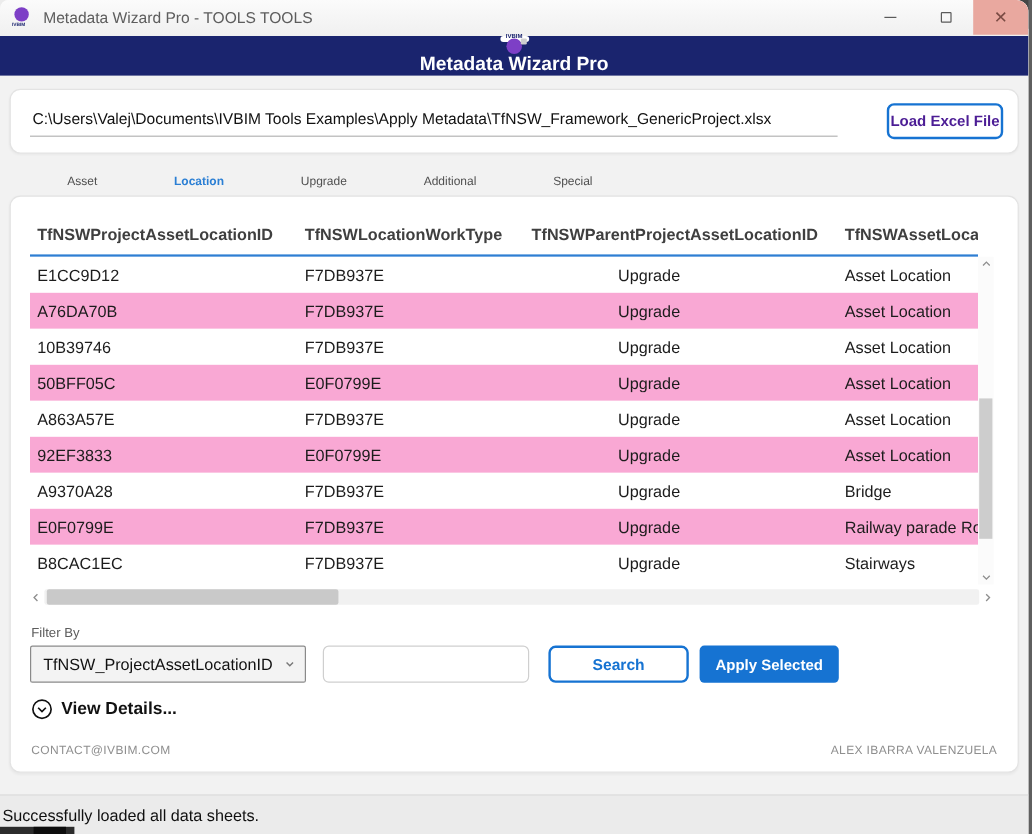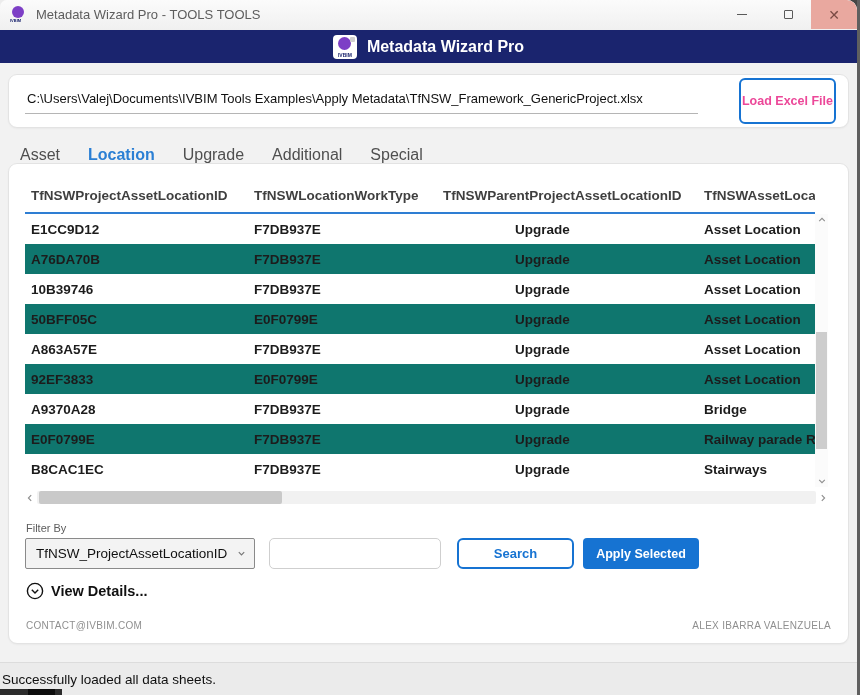--- a/index.html
+++ b/index.html
@@ -18,52 +18,52 @@
   .app-icon .orb { position:absolute; left:2px; top:0; width:12px; height:12px; border-radius:50%; background:#7d3fc6; }
   .app-icon .tag { position:absolute; left:0; bottom:0; font-size:4px; font-weight:bold; color:#1a246e; letter-spacing:0; }
   .win-title { position:absolute; left:36px; top:0; line-height:30px; font-size:13px; color:#5d5d5d; }
   .win-controls { position:absolute; right:0; top:0; height:29px; display:flex; }
   .win-btn { width:46px; height:29px; display:flex; align-items:center; justify-content:center; color:#5a5a5a; font-size:13px; }
   .btn-min span { display:block; width:10px; height:1px; background:#5a5a5a; }
   .btn-max span { display:block; width:9px; height:9px; border:1px solid #5a5a5a; border-radius:1px; }
   .btn-close { background:#e9a89f; color:#7a4b44; border-top-right-radius:9px; font-size:14px; }
 
   
-  .appheader { height:33px; background:#1a246e; display:flex; align-items:center; justify-content:center; gap:10px; }
+  .appheader { height:33px; background:#1a246e; display:flex; align-items:center; justify-content:center; gap:10px;flex-direction:column; }
   .logo { width:24px; height:24px; background:#fff; border-radius:4px; position:relative; }
   .logo .orb { position:absolute; left:5px; top:2px; width:13px; height:13px; border-radius:50%; background:#7d3fc6; }
   .logo .cube { position:absolute; right:2px; top:2px; width:5px; height:5px; background:#cfcfcf; border-radius:1px; }
   .logo .tag { position:absolute; left:0; right:0; bottom:1px; text-align:center; font-size:5px; font-weight:bold; color:#1a246e; }
   .appheader .htitle { color:#fff; font-size:16px; font-weight:bold; }
 
   
   .filecard { position:absolute; left:8px; top:74px; width:841px; height:54px; background:#fff;
               border:1px solid #e3e3e3; border-radius:9px; box-shadow:0 1px 2px rgba(0,0,0,.04);
               display:flex; align-items:center; padding:0 12px 0 16px; }
   .filepath { flex:1; font-size:13px; color:#111; border-bottom:1px solid #b5b5b5; padding:2px 2px 7px 2px; margin-right:16px;
               white-space:nowrap; overflow:hidden; background:transparent; outline:none; }
-  .btn-load { width:97px; height:46px; background:#fff; border:2px solid #1673d2; border-radius:6px;
-              color:#ec4899; font-size:12.5px; font-weight:bold; display:flex; align-items:center; justify-content:center;margin-left:25px; }
+  .btn-load { width:97px; height:30px; background:#fff; border:2px solid #1673d2; border-radius:6px;
+              color:#4c1d95; font-size:12.5px; font-weight:bold; display:flex; align-items:center; justify-content:center;margin-left:25px; }
 
   
   .tabs { position:absolute; left:18px; top:146px; display:flex; }
-  .tab { font-size:16px; color:#4f4f4f; margin-right:24px; padding:0 2px 8px 2px; border-bottom:3px solid transparent; cursor:default; }
+  .tab { font-size:10px; color:#4f4f4f; margin-right:24px; padding:0 2px 8px 2px; border-bottom:3px solid transparent; cursor:default;margin-left:36px; }
   .tab.active { color:#2b7fd4; font-weight:bold; border-bottom-color:#2b7fd4; }
 
   
   .maincard { position:absolute; left:8px; top:163px; width:841px; height:481px; background:#fff;
               border:1px solid #e3e3e3; border-radius:9px; box-shadow:0 1px 2px rgba(0,0,0,.04); }
 
   .thead { position:absolute; left:16px; top:14px; width:790px; height:34px; display:flex; align-items:center; }
   .th { font-size:13.5px; font-weight:bold; color:#3f3f3f; padding-left:6px; white-space:nowrap; overflow:hidden; }
   .head-rule { position:absolute; left:16px; top:48px; width:790px; height:2px; background:#2e7ed3; }
 
   .tbody { position:absolute; left:16px; top:50px; width:790px; }
-  .trow { display:flex; height:30px; align-items:center; background:#fff;font-weight:bold; }
-  .trow.alt { background:#0f766e; }
+  .trow { display:flex; height:30px; align-items:center; background:#fff; }
+  .trow.alt { background:#f9a8d4; }
   .td { font-size:13.5px; color:#1c1c1c; padding-left:6px; white-space:nowrap; overflow:hidden; }
 
   
   .vscroll { position:absolute; right:20px; top:50px; width:13px; height:273px; background:#fbfbfb; }
   .vscroll .thumb { position:absolute; left:1px; top:118px; width:11px; height:117px; background:#cdcdcd; }
   .chev { width:8px; height:8px; display:block; }
   .chev polyline { fill:none; stroke:#8e8e8e; stroke-width:1.4; }
   .v-up { position:absolute; top:2px; left:2.5px; }
   .v-down { position:absolute; bottom:2px; left:2.5px; }
 

